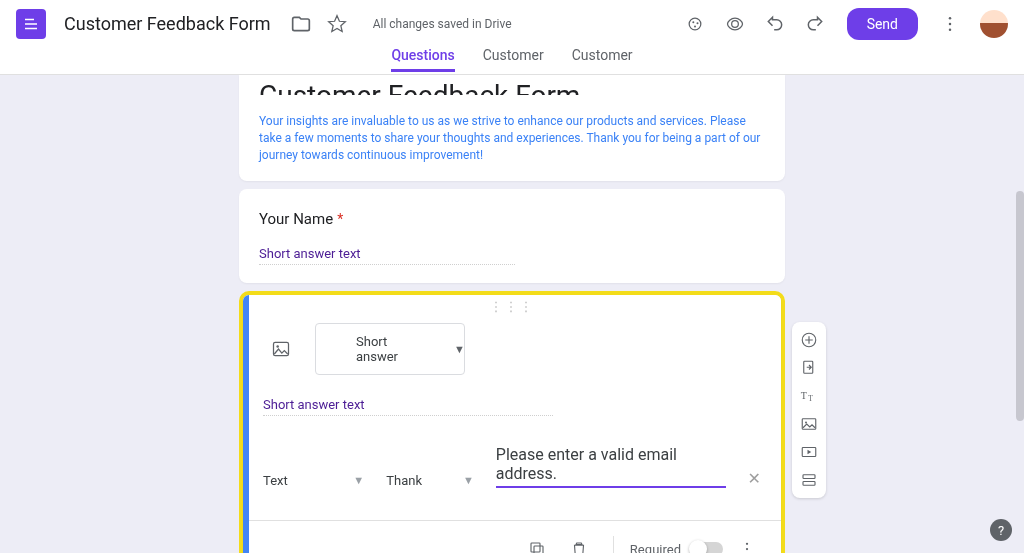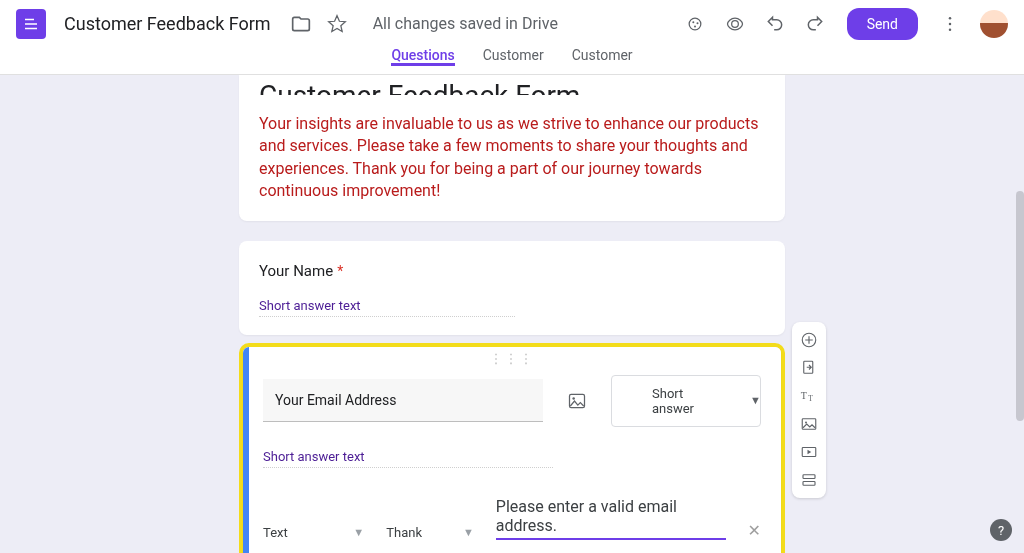--- a/index.html
+++ b/index.html
@@ -39,58 +39,58 @@
   font-size: 18px;
   color: #202124;
   margin-right: 12px;
 }
 .icon-btn {
   width: 36px; height: 36px;
   display: flex; align-items: center; justify-content: center;
   color: #5f6368; border-radius: 50%; cursor: pointer;
 }
 .icon-btn svg { width: 20px; height: 20px; }
-.save-text { font-size: 16px; color: #5f6368; margin-left: 18px; }
+.save-text { font-size: 12px; color: #5f6368; margin-left: 18px; }
 .header-right { margin-left: auto; display: flex; align-items: center; gap: 4px; }
 .send-btn {
   background: #6e3ee8; color: #fff; padding: 8px 20px;
   border-radius: 12px; font-size: 14px; cursor: pointer; margin: 0 10px;
 }
 .avatar {
   width: 28px; height: 28px; border-radius: 50%;
   background: linear-gradient(#ffe0cc 45%, #a05030 46%);
   margin-left: 8px;
 }
 .tabs {
   display: flex; justify-content: center; gap: 28px; height: 27px; align-items: flex-start;
 }
-.tab { font-size: 14px; color: #5f6368; cursor: pointer; }
+.tab { font-size: 14px; color: #5f6368; padding-bottom: 6px; cursor: pointer; }
 .tab.active { color: #6e3ee8; border-bottom: 3px solid #6e3ee8; font-weight: 500; }
 .canvas {
   position: absolute; top: 75px; left: 0; right: 0; bottom: 0;
   overflow-y: auto;
 }
 .center-col {
   width: 546px;
   margin: 0 auto;
 }
 .card {
-  background: #fff; border-radius: 8px; margin-top: 20px;
+  background: #fff; border-radius: 8px; margin-top: 8px;
   box-shadow: 0 1px 2px rgba(0,0,0,.05); position: relative;
 }
 .card.title-card {
   padding: 14px 20px 18px;
   margin-top: 0;
   border-radius: 0 0 8px 8px;
 }
 .title-card .form-title {
   font-size: 28px; color: #202124; margin-bottom: 8px;
   position: relative; top: -10px; overflow: hidden; height: 16px;
 }
-.title-card .desc { font-size: 16px; color: #b91c1c; line-height: 1.4; }
+.title-card .desc { font-size: 12px; color: #3b82f6; line-height: 1.4; }
 .card.q-card { padding: 20px 20px 18px; }
 .q-label { font-size: 15px; color: #202124; }
 .req-star { color: #d93025; font-size: 14px; margin-left: 4px; }
 .short-answer-line {
   margin-top: 18px; font-size: 13px; color: #4c1d95;
   border-bottom: 1px dotted #cfcfcf; width: 256px; padding-bottom: 3px;
 }
 .selected-wrap {
   position: relative;
   border: 4px solid #f3dc1a;
@@ -254,21 +254,20 @@
       <span class="q-label">Your Name</span><span class="req-star">*</span>
       <div class="short-answer-line">Short answer text</div>
     </div>
 
     <div class="selected-wrap">
       <div class="card">
         <div class="left-accent"></div>
         <div class="drag-handle">⋮⋮⋮</div>
         <div class="q-editor">
           <div class="q-row1">
-            <div class="q-input">Your Email Address</div>
             <div class="img-btn">
               <svg viewBox="0 0 24 24" width="20" height="20">
                   <rect x="3" y="4" width="18" height="16" rx="2" fill="none" stroke="currentColor" stroke-width="1.5"></rect>
                   <circle cx="8" cy="9" r="1.5"></circle>
                   <path d="M4 18l5-6 4 5 3-3 4 4" fill="none" stroke="currentColor" stroke-width="1.5"></path>
                 </svg>
             </div>
             <div class="type-dd">
               <svg viewBox="0 0 24 24" width="16" height="16">
                   <rect x="3" y="6" width="14" height="2"></rect>

